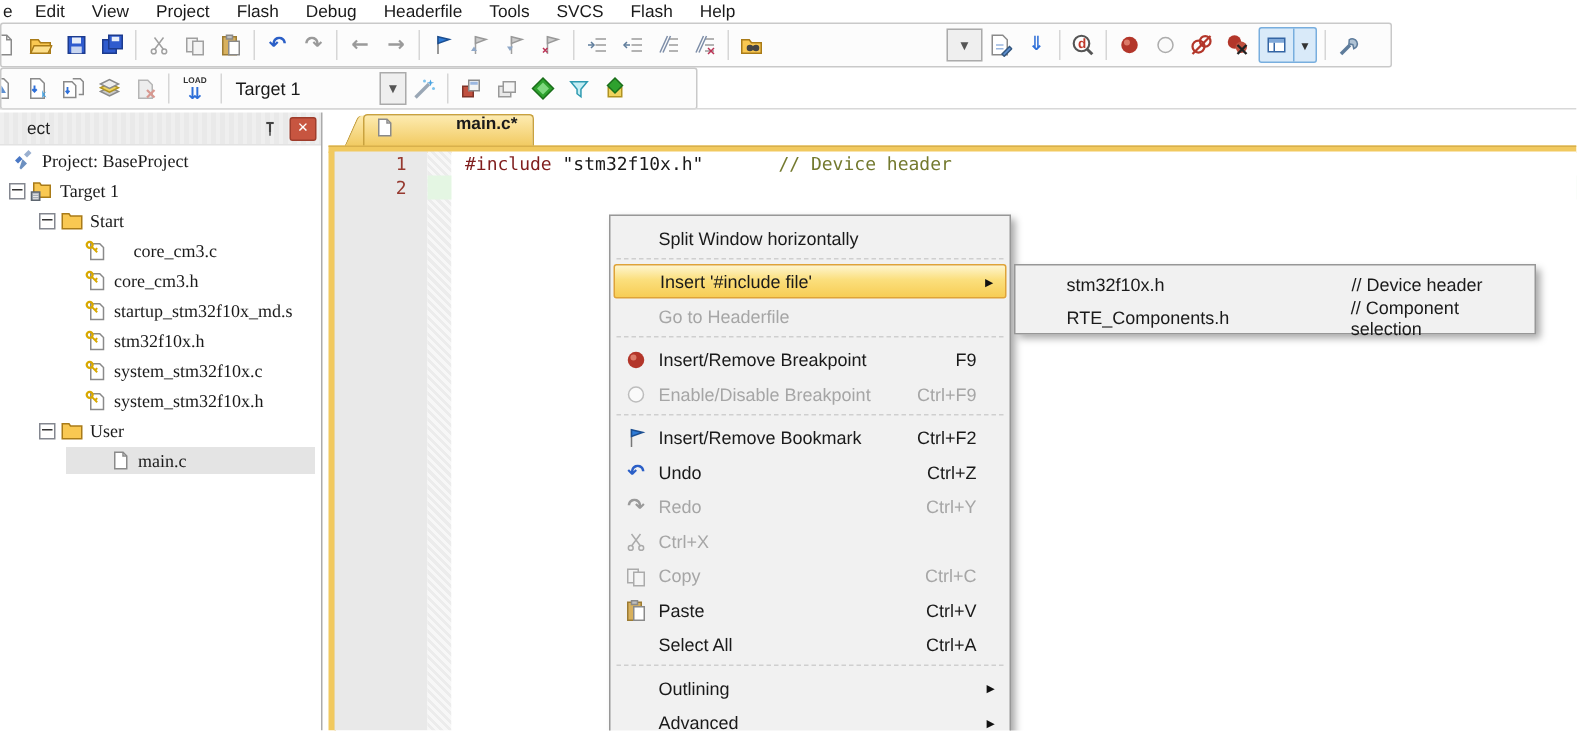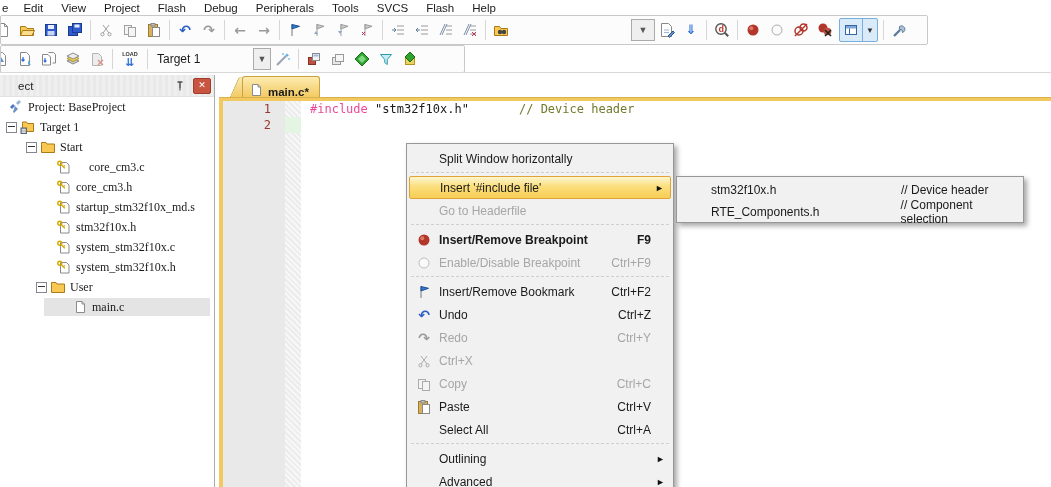--- a/index.html
+++ b/index.html
@@ -38,65 +38,65 @@
   .trow .lbl{padding-left:4px;font-size:12px;font-family:Liberation Serif, serif;}
   .exp{width:9px;height:9px;border:1px solid #848790;background:#fff;position:relative;flex:0 0 auto;margin-right:3px;}
   .exp::after{content:"";position:absolute;left:1px;right:1px;top:3px;height:1px;background:#333;}
   .sel{position:absolute;left:44px;right:4px;top:1px;bottom:1px;background:#E4E4E4;z-index:0;}
   .trow>*{z-index:1;}
 
   
   #editor{left:219px;top:75px;width:832px;height:412px;}
   #tabstrip{position:absolute;left:0;top:0;width:100%;height:22px;}
   #tab-main{position:absolute;left:23px;top:1px;height:21px;background:linear-gradient(#FDEBB0,#F1C95F);
-    border:1px solid #C9A23F;border-bottom:none;border-radius:3px 3px 0 0;display:flex;align-items:flex-end;
-    padding:0 10px 0 5px;font-weight:bold;font-size:11.5px;}
+    border:1px solid #C9A23F;border-bottom:none;border-radius:3px 3px 0 0;display:flex;align-items:flex-start;
+    padding:0 10px 0 5px;font-weight:bold;font-size:11.5px;gap:36px;}
   #tab-main::before{content:"";position:absolute;left:-9px;top:0;bottom:0;width:16px;
     background:linear-gradient(#FDEBB0,#F1C95F);border-left:1px solid #C9A23F;transform:skewX(-24deg);border-radius:3px 0 0 0;z-index:-1;}
   #goldbar{position:absolute;left:0;top:22px;width:100%;height:4px;background:#F1C95F;border-top:1px solid #D8B04C;}
   #edbody{position:absolute;left:0;top:26px;right:0;bottom:0;}
   #goldleft{position:absolute;left:0;top:0;bottom:0;width:4px;background:#F1C95F;border-right:1px solid #E2BC55;}
   #gutter{position:absolute;left:4px;top:0;bottom:0;width:62px;background:#E9E9E9;}
   #margincol{position:absolute;left:66px;top:0;bottom:0;width:16px;
     background:repeating-linear-gradient(45deg,#F7F7F7 0 2px,#ECECEC 2px 4px);}
   #codearea{position:absolute;left:82px;top:0;right:0;bottom:0;background:#fff;}
   .codeline,.lnum{font-family:"DejaVu Sans Mono","Liberation Mono",monospace;font-size:12px;height:16px;line-height:16px;}
   .lnum{position:absolute;width:62px;text-align:right;padding-right:14px;box-sizing:border-box;color:#96392F;}
   #curline{position:absolute;left:66px;right:0;top:16px;height:16px;background:#E4F6E3;}
   #codeline1{position:absolute;left:0;top:0;padding-left:9px;white-space:pre;}
-  .kdir{color:#ec4899;}
+  .kdir{color:#7f1d1d;}
   .kcomment{color:#73792E;}
 
   
   .menu{background:#F1F1F1;border:1px solid #979797;box-shadow:3px 3px 5px rgba(0,0,0,.35);z-index:50;}
   #ctxmenu{left:406px;top:143px;width:268px;height:360px;padding-top:3px;box-sizing:border-box;}
   .cm-item{height:23px;display:flex;align-items:center;position:relative;margin:0 2px;}
   .cm-ico{width:30px;display:flex;justify-content:center;flex:0 0 auto;}
   .cm-lbl{flex:1;font-size:12px;}
   .cm-sc{font-size:12px;margin-right:20px;}
   .cm-arrow{position:absolute;right:6px;font-size:9px;color:#111;}
   .cm-sep{height:1px;border-top:1px dashed #CFCFCF;margin:2px 4px;}
   .cm-dis .cm-lbl,.cm-dis .cm-sc{color:#A6A6A6;}
-  .cm-bold .cm-lbl,.cm-bold .cm-sc{font-weight:bold;}
+  .cm-bold .cm-lbl,.cm-bold .cm-sc{font-weight:normal;}
   .cm-hl{background:linear-gradient(#FEF5CF,#FBDF7D 45%,#F7CD55);border:1px solid #DFA338;border-radius:2px;height:21px;}
   #submenu{left:676px;top:176px;width:348px;height:47px;padding-top:2px;box-sizing:border-box;}
   .sm-item{height:22px;display:flex;align-items:center;padding-left:34px;font-size:12px;}
   .sm-lbl{width:190px;}
 </style>
 </head>
 <body>
 
 <div id="menubar" class="abs">
   <span class="mb-item">e</span>
   <span class="mb-item">Edit</span>
   <span class="mb-item">View</span>
   <span class="mb-item">Project</span>
   <span class="mb-item">Flash</span>
   <span class="mb-item">Debug</span>
-  <span class="mb-item">Peripherals</span>
+  <span class="mb-item">Headerfile</span>
   <span class="mb-item">Tools</span>
   <span class="mb-item">SVCS</span>
   <span class="mb-item">Flash</span>
   <span class="mb-item">Help</span>
 </div>
 
 <div id="toolbar1" class="abs tbbox" style="padding-left:0;">
   <span class="ticon" style="margin-left:-10px;">
     <svg class="i16" viewBox="0 0 16 16">
         <path d="M3.5 1.5h6l3 3v10h-9z" fill="#FFF" stroke="#8A8A8A"></path>
@@ -450,21 +450,21 @@
     <span class="lbl">system_stm32f10x.c</span>
   </div>
   <div class="trow" style="padding-left:56px;">
     <svg class="i16" viewBox="0 0 16 16">
         <path d="M4.5 3.5h6l2.5 2.5v8h-8.5z" fill="#FFF" stroke="#8A8A8A"></path>
         <circle cx="3.8" cy="4.2" r="2" fill="none" stroke="#D8A800" stroke-width="1.5"></circle>
         <path d="M5.2 5.6l3.6 3.6M7.4 7.8l1.4-1.4" stroke="#D8A800" stroke-width="1.3"></path>
       </svg>
     <span class="lbl">system_stm32f10x.h</span>
   </div>
-  <div class="trow" style="padding-left:26px;margin-left:10px;">
+  <div class="trow" style="padding-left:26px;">
     <span class="exp"></span>
     <svg class="i16" viewBox="0 0 16 16">
         <path d="M1.5 5.5v-2h4.5l1 1.5h7.5v8.5h-13z" fill="#F9C852" stroke="#A97B18"></path>
       </svg>
     <span class="lbl">User</span>
   </div>
   <div class="trow" style="padding-left:72px;">
     <span class="sel"></span>
     <svg class="i16" viewBox="0 0 16 16">
         <path d="M4.5 2.5h5.5l2.5 2.5v8.5h-8z" fill="#FFF" stroke="#8A8A8A"></path>

